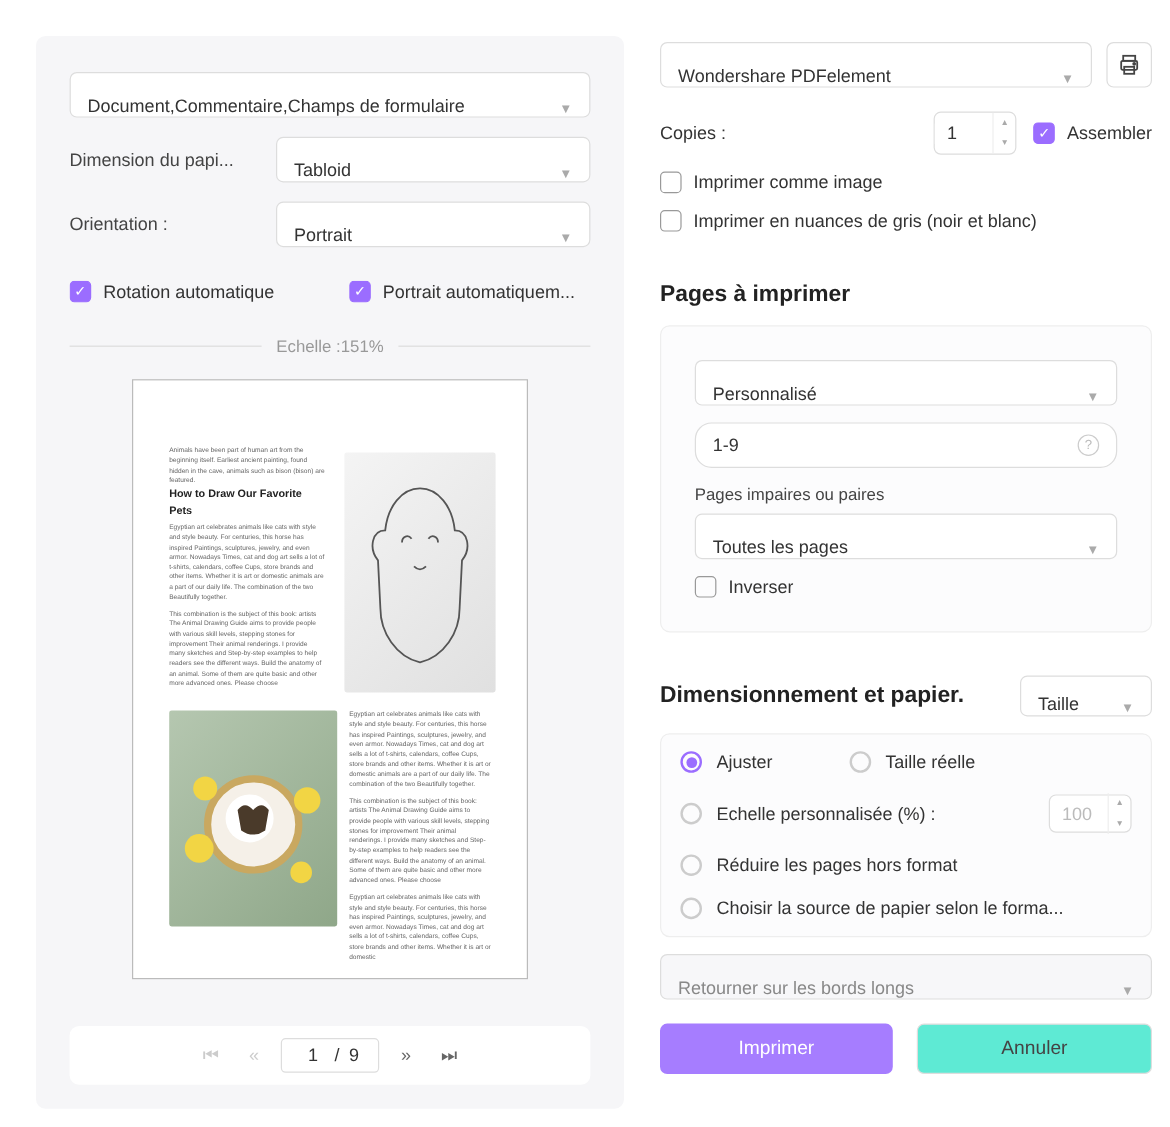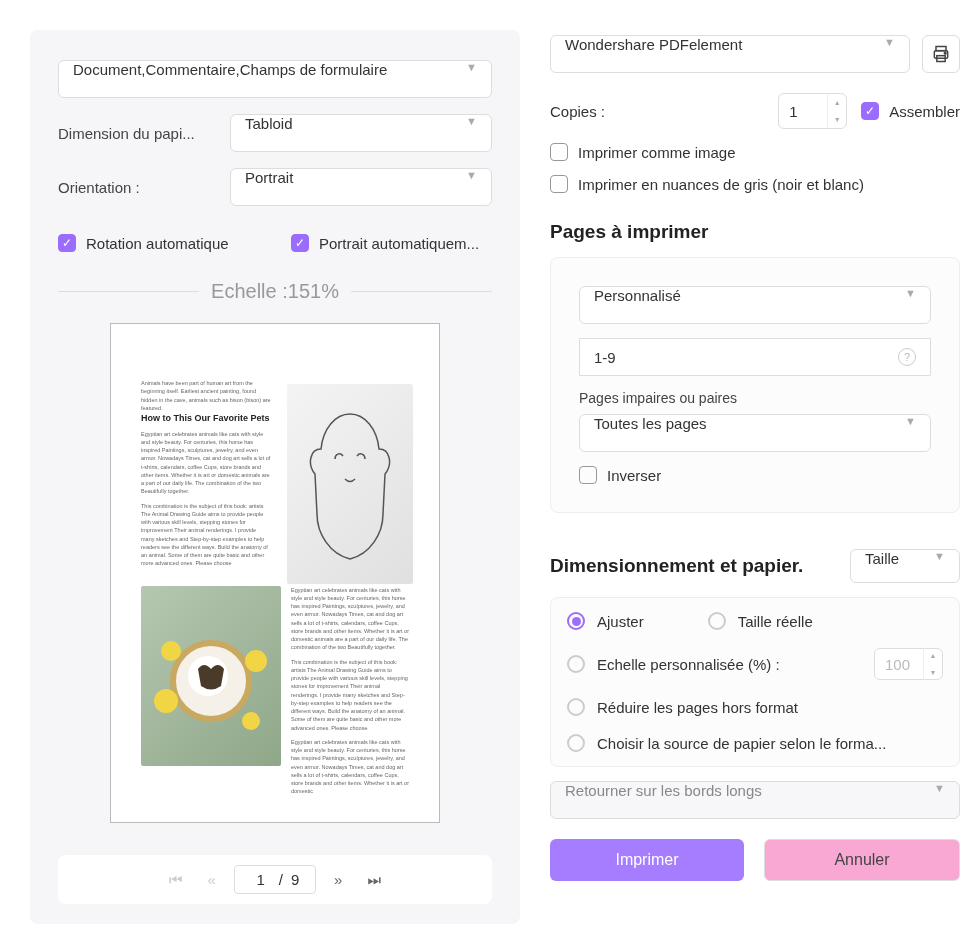--- a/index.html
+++ b/index.html
@@ -1,38 +1,38 @@
 <!DOCTYPE html>
 <html><head>
 <meta charset="utf-8">
 <style>
 * { box-sizing: border-box; margin: 0; padding: 0; font-family: -apple-system, BlinkMacSystemFont, "Segoe UI", sans-serif; }
 body { background: #fff; width: 975px; height: 939px; display: flex; padding: 30px 15px 15px 30px; gap: 30px; color: #333; font-size: 15px; }
 .left-panel { width: 490px; background: #f6f6f8; border-radius: 8px; padding: 30px 28px 20px 28px; display: flex; flex-direction: column; }
 .right-panel { flex: 1; display: flex; flex-direction: column; padding-top: 5px; }
 
-.select { background: #fff; border: 1px solid #ddd; border-radius: 6px; height: 38px; display: flex; align-items: flex-start; justify-content: space-between; padding: 0 14px; cursor: pointer; color: #333; }
+.select { background: #fff; border: 1px solid #ddd; border-radius: 6px; height: 38px; display: flex; align-items: flex-end; justify-content: space-between; padding: 0 14px; cursor: pointer; color: #333; }
 .select.full { width: 100%; }
 .select .label { flex: 1; white-space: nowrap; overflow: hidden; text-overflow: ellipsis; }
 .select .caret { color: #aaa; font-size: 11px; margin-left: 8px; }
 
 .form-row { display: flex; align-items: center; margin-top: 16px; gap: 12px; }
 .form-row .field-label { width: 160px; color: #444; white-space: nowrap; overflow: hidden; text-overflow: ellipsis; }
 .form-row .select { flex: 1; }
 
 .checkbox-row { display: flex; align-items: center; gap: 10px; margin-top: 26px; }
 .checkbox-row.tight { margin-top: 14px; }
 .cbx { width: 18px; height: 18px; border: 1.5px solid #999; border-radius: 4px; cursor: pointer; display: flex; align-items: center; justify-content: center; font-size: 12px; color: #fff; flex-shrink: 0; }
 .cbx.checked { background: #9b6dff; border-color: #9b6dff; }
 .cbx-label { color: #333; white-space: nowrap; overflow: hidden; text-overflow: ellipsis; }
 
 .two-checks { display: flex; gap: 32px; margin-top: 28px; }
 .two-checks .checkbox-row { margin-top: 0; flex: 1; overflow: hidden; }
 
-.scale-divider { display: flex; align-items: center; margin-top: 28px; color: #999; font-size: 20px; }
+.scale-divider { display: flex; align-items: center; margin-top: 28px; color: #999; font-size: 14px; }
 .scale-divider .line { flex: 1; height: 1px; background: #ddd; }
 .scale-divider .txt { padding: 0 12px; }
 
 .preview-box { margin: 20px auto 0; width: 330px; height: 500px; border: 1px solid #bbb; background: #fff; padding: 55px 30px; font-size: 5.5px; color: #666; line-height: 1.5; position: relative; }
 .preview-box h4 { font-size: 9px; color: #222; font-weight: 700; margin-bottom: 4px; }
 .preview-box .col-left { width: 130px; }
 .preview-box .img-dog { position: absolute; top: 60px; right: 26px; width: 126px; height: 200px; background: linear-gradient(135deg,#f4f4f4,#e0e0e0); border-radius: 2px; overflow:hidden; display:flex; align-items:center; justify-content:center; }
 .preview-box .bottom { display: flex; gap: 10px; margin-top: 18px; }
 .preview-box .img-flowers { width: 140px; height: 180px; background: linear-gradient(135deg,#b5c7b0,#8fa789); border-radius: 2px; display:flex; align-items:center; justify-content:center; }
 .preview-box .col-right { flex: 1; }
@@ -49,23 +49,23 @@
 .icon-btn { width: 38px; height: 38px; border: 1px solid #ddd; border-radius: 6px; background: #fff; display: flex; align-items: center; justify-content: center; cursor: pointer; }
 
 .copies-row { display: flex; align-items: center; margin-top: 20px; gap: 14px; }
 .copies-row .lbl { color: #333; }
 .copies-row .spacer { flex: 1; }
 .spinner { display: flex; align-items: center; border: 1px solid #ddd; border-radius: 6px; height: 36px; background: #fff; }
 .spinner input { width: 48px; border: none; padding-left: 10px; font-size: 15px; color: #333; outline: none; }
 .spinner .arrows { display: flex; flex-direction: column; border-left: 1px solid #eee; }
 .spinner .arrows span { font-size: 7px; color: #aaa; width: 18px; height: 17px; display:flex; align-items:center; justify-content:center; cursor:pointer; }
 
-.section-title { font-weight: 600; font-size: 19px; color: #222; margin-top: 28px; margin-bottom: 14px; }
+.section-title { font-weight: 600; font-size: 19px; color: #222; margin-top: 42px; margin-bottom: 14px; }
 .section-box { border: 1px solid #eee; background: #fcfcfd; border-radius: 8px; padding: 28px; display: flex; flex-direction: column; gap: 14px; }
-.input-field { background: #fff; border: 1px solid #ddd; border-radius: 1px; height: 38px; padding: 0 14px; display: flex; align-items: center; justify-content: space-between; }
+.input-field { background: #fff; border: 1px solid #ddd; border-radius: 14px; height: 38px; padding: 0 14px; display: flex; align-items: center; justify-content: space-between; }
 .input-field input { border: none; flex: 1; font-size: 15px; color: #333; outline: none; }
 .help-icon { color: #bbb; font-size: 15px; border: 1.5px solid #ccc; border-radius: 50%; width: 18px; height: 18px; display:flex; align-items:center; justify-content:center; font-size:11px; cursor:pointer; }
 .sub-label { color: #444; font-size: 14px; margin-bottom: -6px; }
 
 .dim-header { display: flex; align-items: center; justify-content: space-between; margin-top: 36px; }
 .dim-header .section-title { margin: 0; }
 .dim-header .select { width: 110px; height: 34px; }
 
 .radio-list { border: 1px solid #eee; background: #fcfcfd; border-radius: 8px; padding: 14px 16px; margin-top: 14px; display: flex; flex-direction: column; gap: 18px; }
 .radio-row { display: flex; align-items: center; gap: 12px; }
@@ -74,21 +74,21 @@
 .radio.checked { border-color: #9b6dff; }
 .radio.checked::after { content: ""; width: 9px; height: 9px; background: #9b6dff; border-radius: 50%; }
 .radio-label { color: #333; white-space: nowrap; overflow: hidden; text-overflow: ellipsis; }
 
 .bottom-select { margin-top: 14px; }
 .bottom-select .select { background: #f7f7f9; color: #888; }
 
 .buttons-row { display: flex; gap: 20px; margin-top: 20px; }
 .btn { flex: 1; height: 42px; border-radius: 6px; display: flex; align-items: center; justify-content: center; cursor: pointer; font-size: 16px; }
 .btn.primary { background: #a67dff; color: #fff; }
-.btn.secondary { background: #f9a8d4; border: 1px solid #ddd; color: #444; }
+.btn.secondary { background: #5eead4; border: 1px solid #ddd; color: #444; }
 
 svg { display: block; }
 </style>
 </head>
 <body>
 
 <div class="left-panel">
 
   <div class="select full">
     <span class="label">Document,Commentaire,Champs de formulaire</span>
@@ -124,21 +124,21 @@
 
   <div class="scale-divider">
     <span class="line"></span>
     <span class="txt">Echelle :151%</span>
     <span class="line"></span>
   </div>
 
   <div class="preview-box">
     <div class="col-left">
       <p>Animals have been part of human art from the beginning itself. Earliest ancient painting, found hidden in the cave, animals such as bison (bison) are featured.</p>
-      <h4>How to This Our Favorite Pets</h4>
+      <h4>How to Draw Our Favorite Pets</h4>
       <p>Egyptian art celebrates animals like cats with style and style beauty. For centuries, this horse has inspired Paintings, sculptures, jewelry, and even armor. Nowadays Times, cat and dog art sells a lot of t-shirts, calendars, coffee Cups, store brands and other items. Whether it is art or domestic animals are a part of our daily life. The combination of the two Beautifully together.</p>
       <p style="margin-top:6px;">This combination is the subject of this book: artists The Animal Drawing Guide aims to provide people with various skill levels, stepping stones for improvement Their animal renderings. I provide many sketches and Step-by-step examples to help readers see the different ways. Build the anatomy of an animal. Some of them are quite basic and other more advanced ones. Please choose</p>
     </div>
     <div class="img-dog">
       <svg width="110" height="180" viewBox="0 0 110 180">
           <path d="M55 20 C70 20 82 35 84 55 C95 55 98 70 90 80 L88 120 C88 140 75 160 55 165 C35 160 22 140 22 120 L20 80 C12 70 15 55 26 55 C28 35 40 20 55 20 Z M40 65 C40 60 45 58 48 62 M70 65 C70 60 65 58 62 62 M50 85 Q55 90 60 85" fill="none" stroke="#555" stroke-width="1.5"></path>
         </svg>
     </div>
     <div class="bottom">
       <div class="img-flowers">

